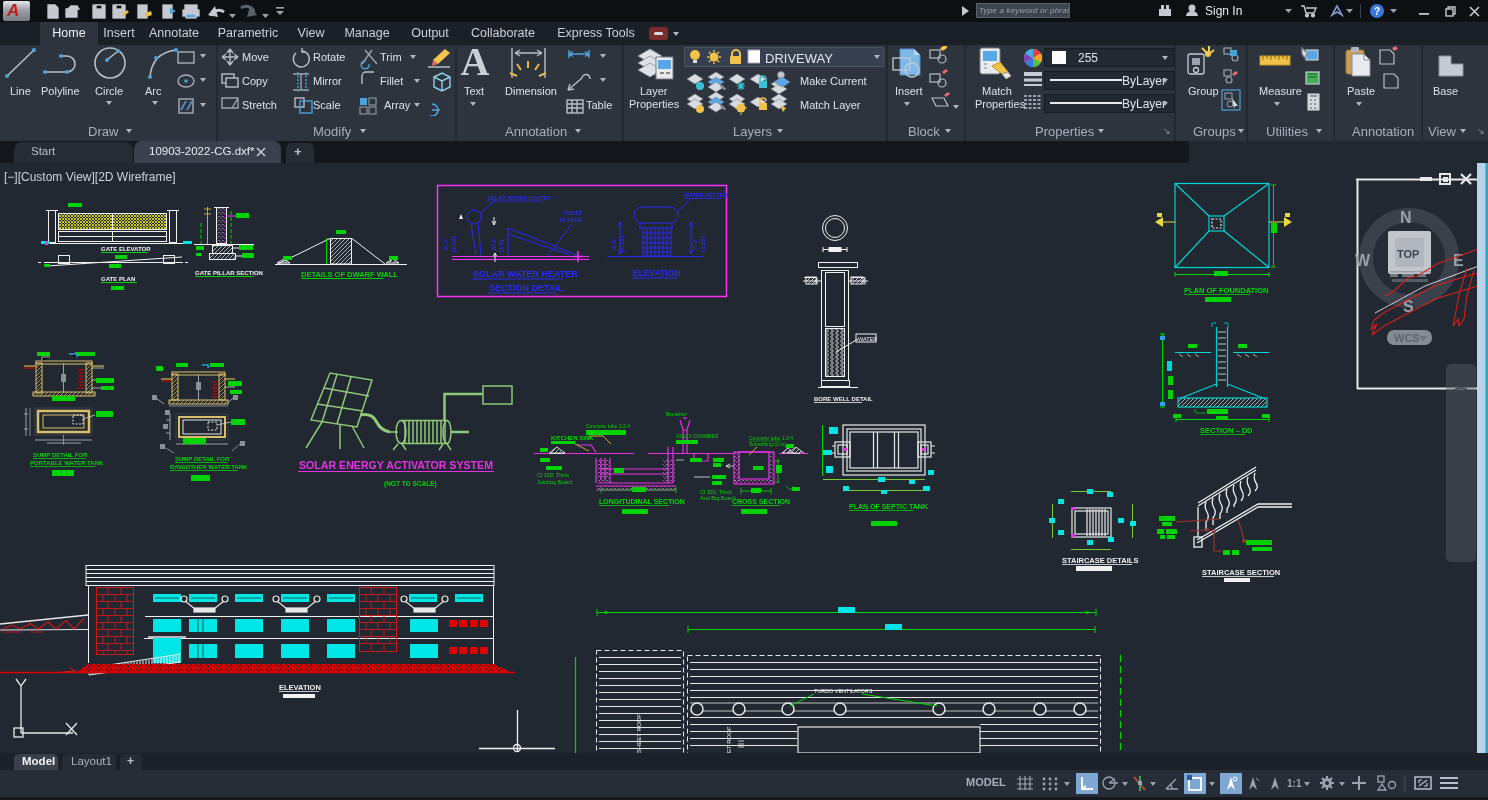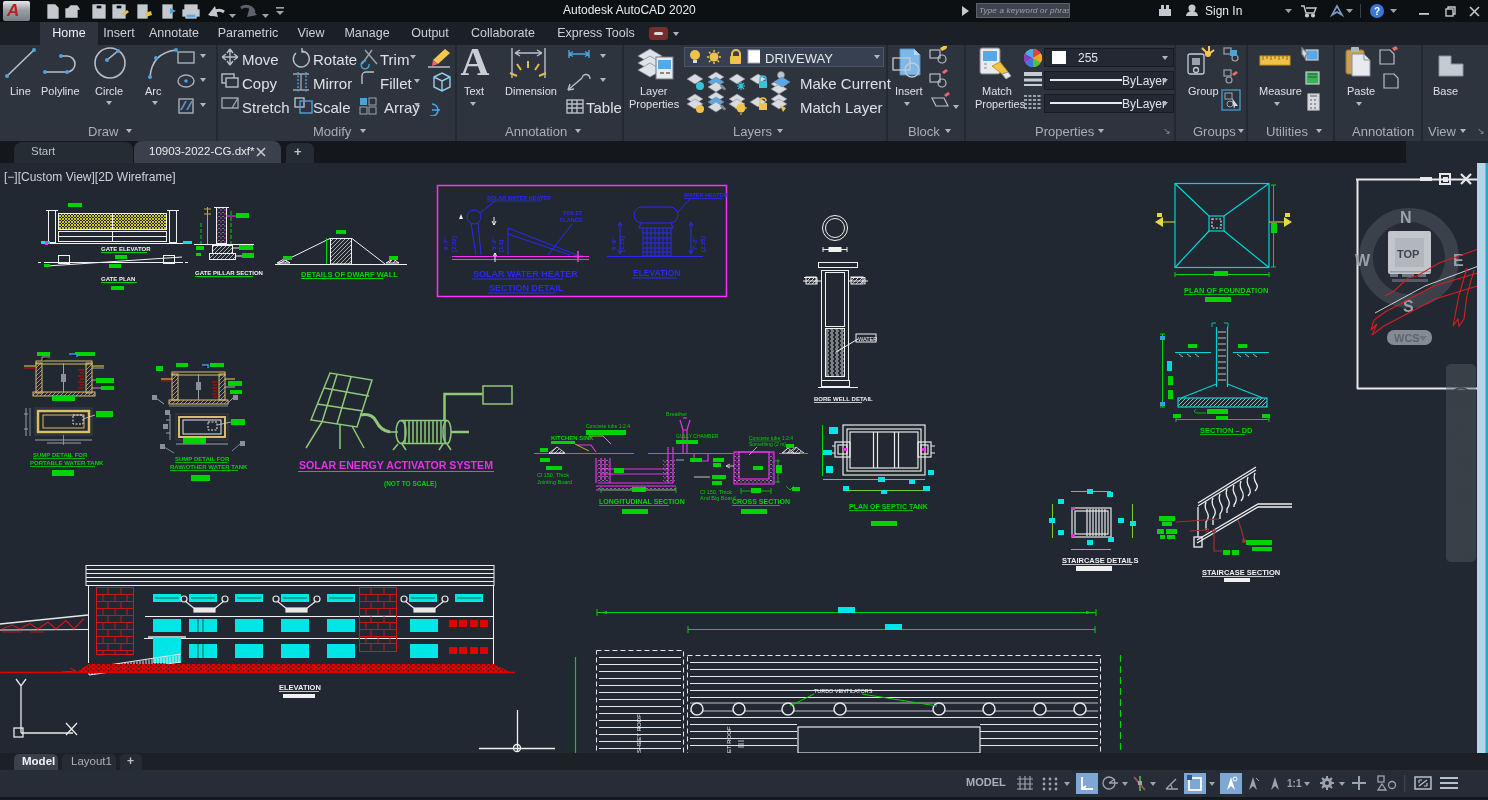--- a/index.html
+++ b/index.html
@@ -13,39 +13,38 @@
 #searchbox{position:absolute;left:976px;top:3px;width:94px;height:15px;background:#3d444e;border:1px solid #5a626c;color:#99a1aa;font-style:italic;font-size:8px;padding:2px 2px;overflow:hidden;white-space:nowrap;letter-spacing:0.2px}
 
 #tabrow{position:absolute;left:0;top:22px;width:1488px;height:23px;background:#1b2026}
 .rtab{position:absolute;top:0;height:23px;color:#ccd1d7;font-size:12.5px;line-height:23px;text-align:center}
 #hometab{background:#2e343e;color:#f0f2f4}
 
 #ribbon{position:absolute;left:0;top:45px;width:1488px;height:96px;background:#2e343e}
 .psep{position:absolute;top:0;width:2px;height:96px;background:#232931}
 .plabel{position:absolute;top:79px;height:14px;color:#a7afb9;font-size:13px;white-space:nowrap}
 .blabel{position:absolute;color:#dde1e6;font-size:11px;white-space:nowrap}
-.slabel{position:absolute;color:#dde1e6;font-size:15px;white-space:nowrap}
+.slabel{position:absolute;color:#dde1e6;font-size:11px;white-space:nowrap}
 .dropk{position:absolute;width:0;height:0;border-left:3px solid transparent;border-right:3px solid transparent;border-top:4px solid #aeb6c0}
 
 .pdd{position:absolute;left:0;width:130px;height:19px;background:#232932;border:1px solid #171c22}
 
-#filetabs{position:absolute;left:0;top:141px;width:1406px;height:22px;background:#14181d}
+#filetabs{position:absolute;left:0;top:141px;width:1189px;height:22px;background:#14181d}
 
 #canvas{position:absolute;left:0;top:163px;width:1196px;height:590px;background:#212831}
 
 #modelbar{position:absolute;left:0;top:753px;width:1488px;height:17px;background:#1c2127}
 
 #statusbar{position:absolute;left:0;top:770px;width:1488px;height:27px;background:#272d36}
 #bstrip{position:absolute;left:0;top:797px;width:1488px;height:3px;background:#15191e}
 </style></head>
 <body>
 <div id="app">
   <div id="titlebar">
     <div id="alogo"></div>
-    <div id="titletext">Autodesk AutoCAD 2020</div>
     <div id="searchbox">Type a keyword or phrase</div>
     <svg class="abs" style="left:44px;top:3px" width="250" height="17">
       <g fill="none" stroke="#c3c9cf" stroke-width="1.3">
         <path d="M4 2 h7 l3 3 v10 h-10z" fill="#c3c9cf"></path>
         <path d="M24 6 l3 -3 h6 l2 3 h-2 v8 h-11 v-8z" fill="#c3c9cf"></path>
         <rect x="49" y="2" width="12" height="13" fill="#c3c9cf"></rect>
           <rect x="52" y="2" width="6" height="4" fill="#0d1013"></rect>
         <rect x="69" y="2" width="12" height="13" fill="#c3c9cf"></rect>
           <rect x="72" y="2" width="6" height="4" fill="#0d1013"></rect>
           <path d="M78 11 l5 -4 l2 2 l-5 4z" fill="#e8c040" stroke="none"></path>

